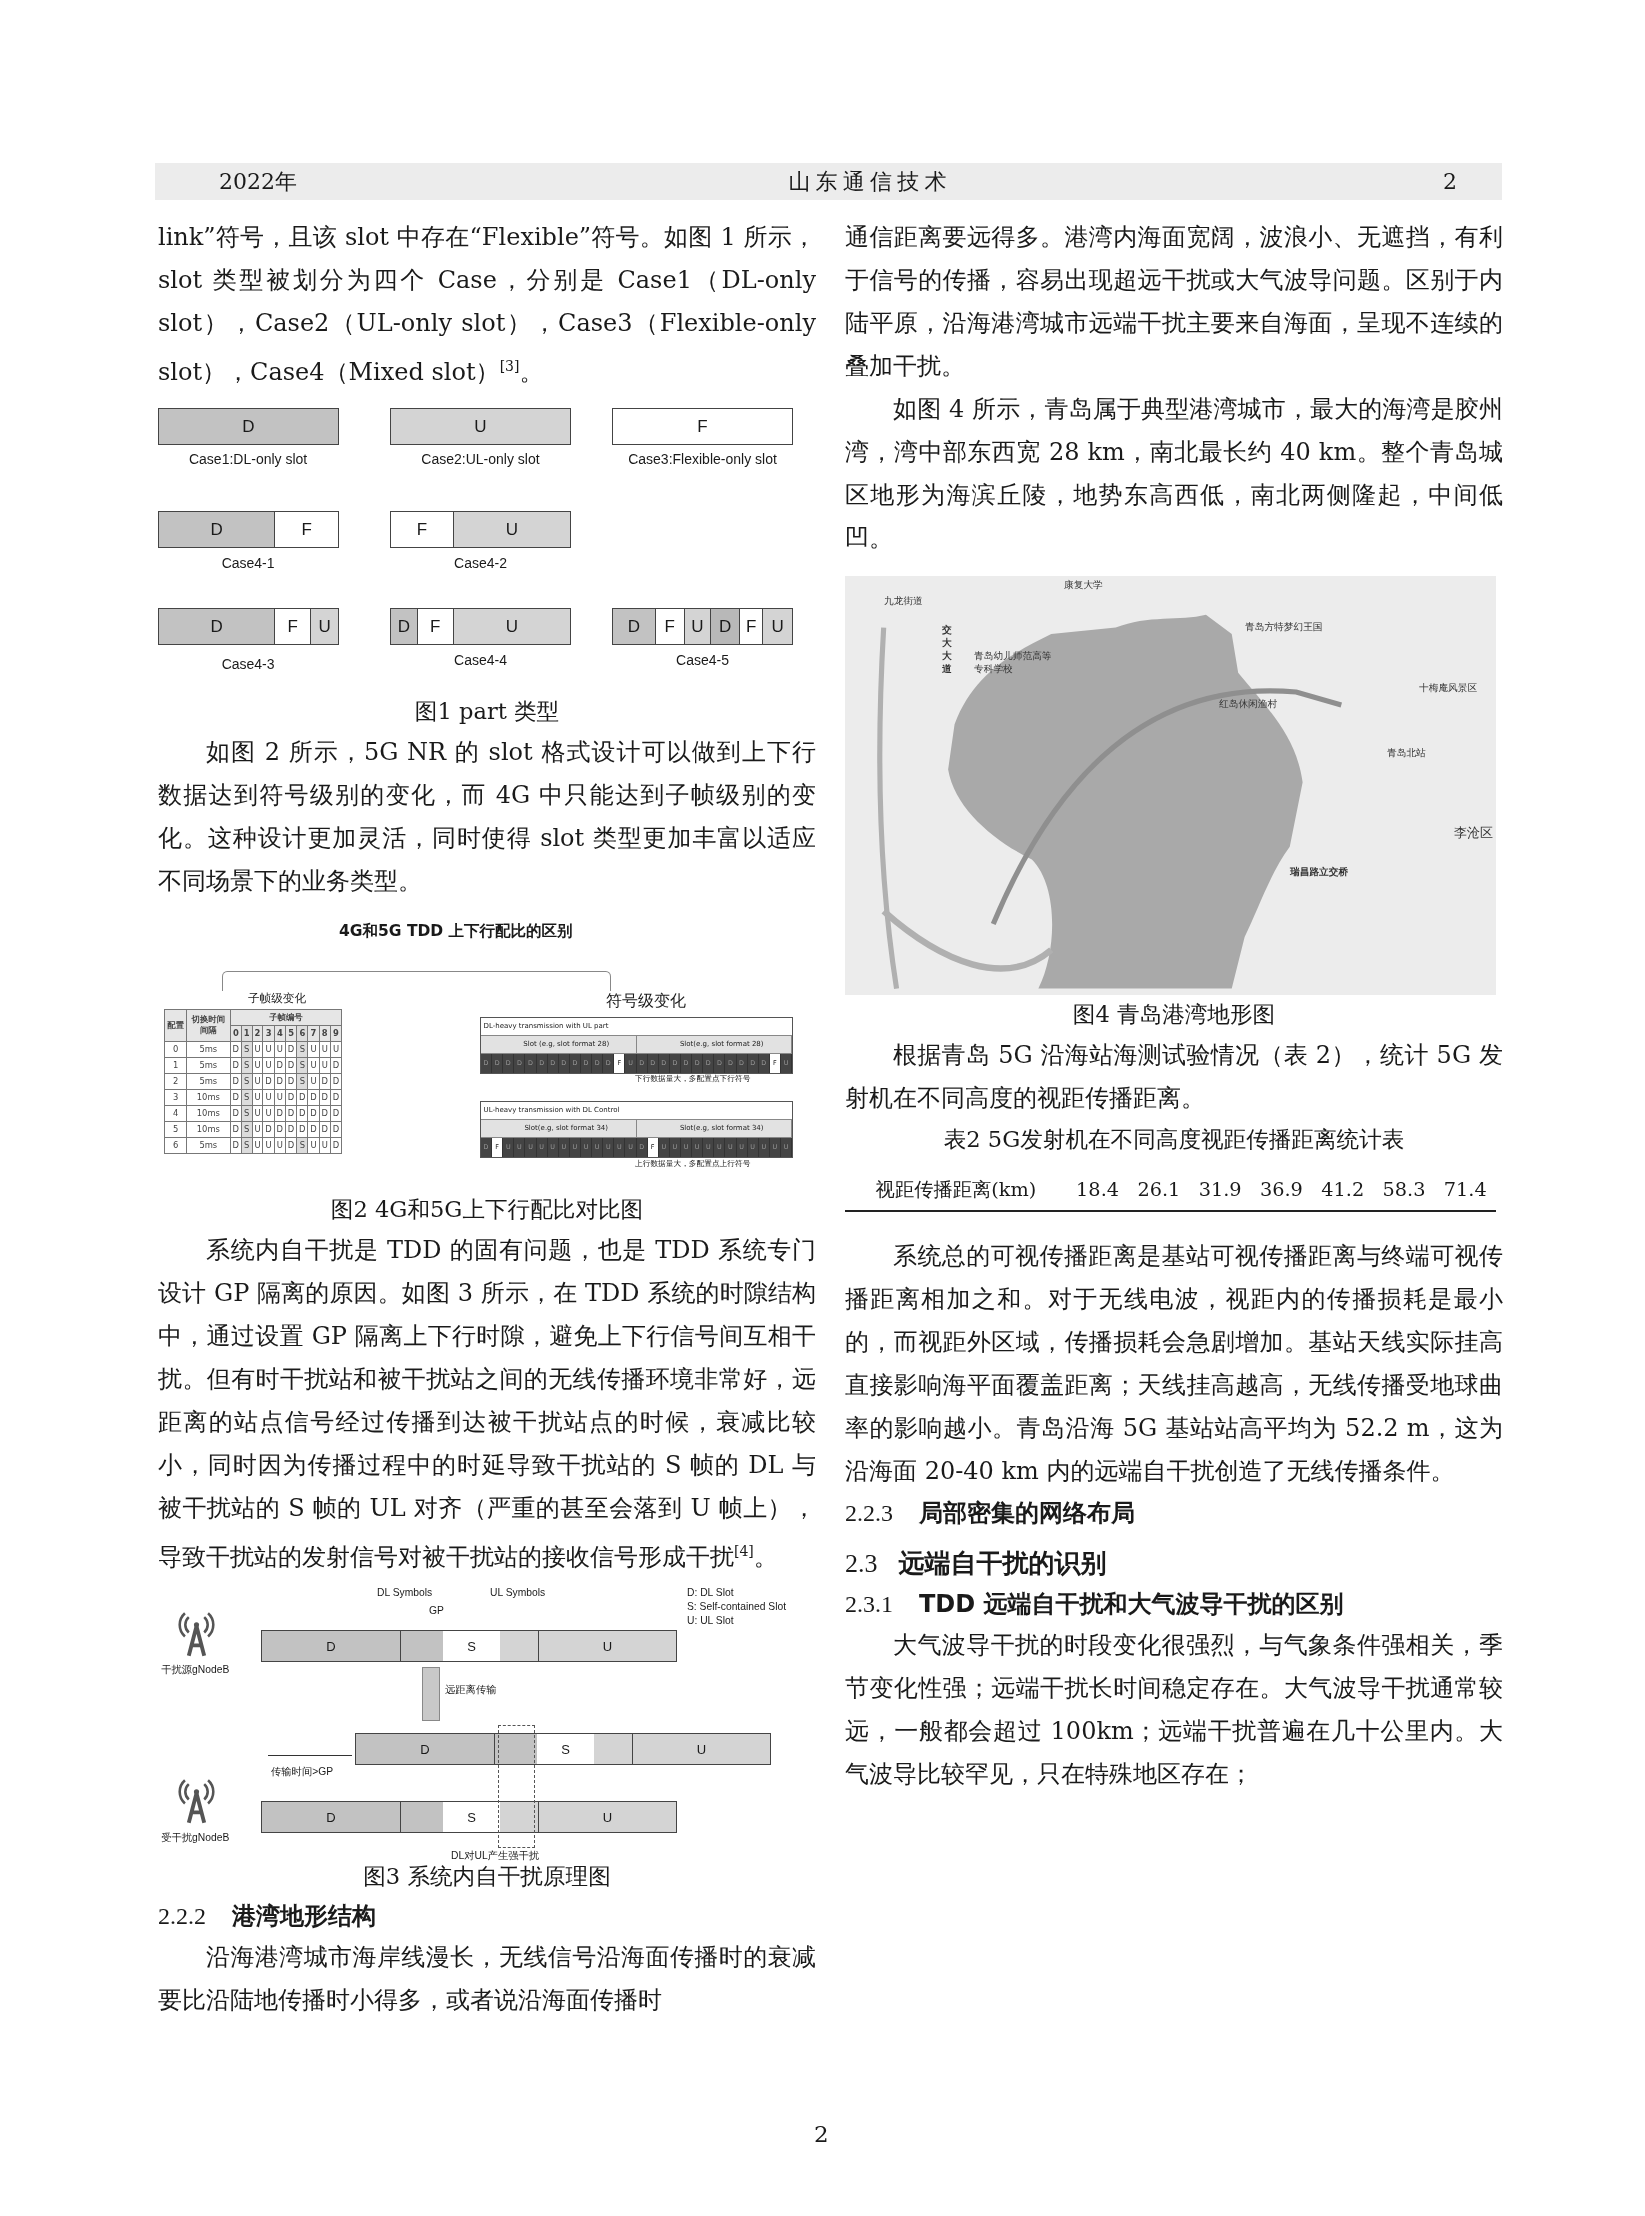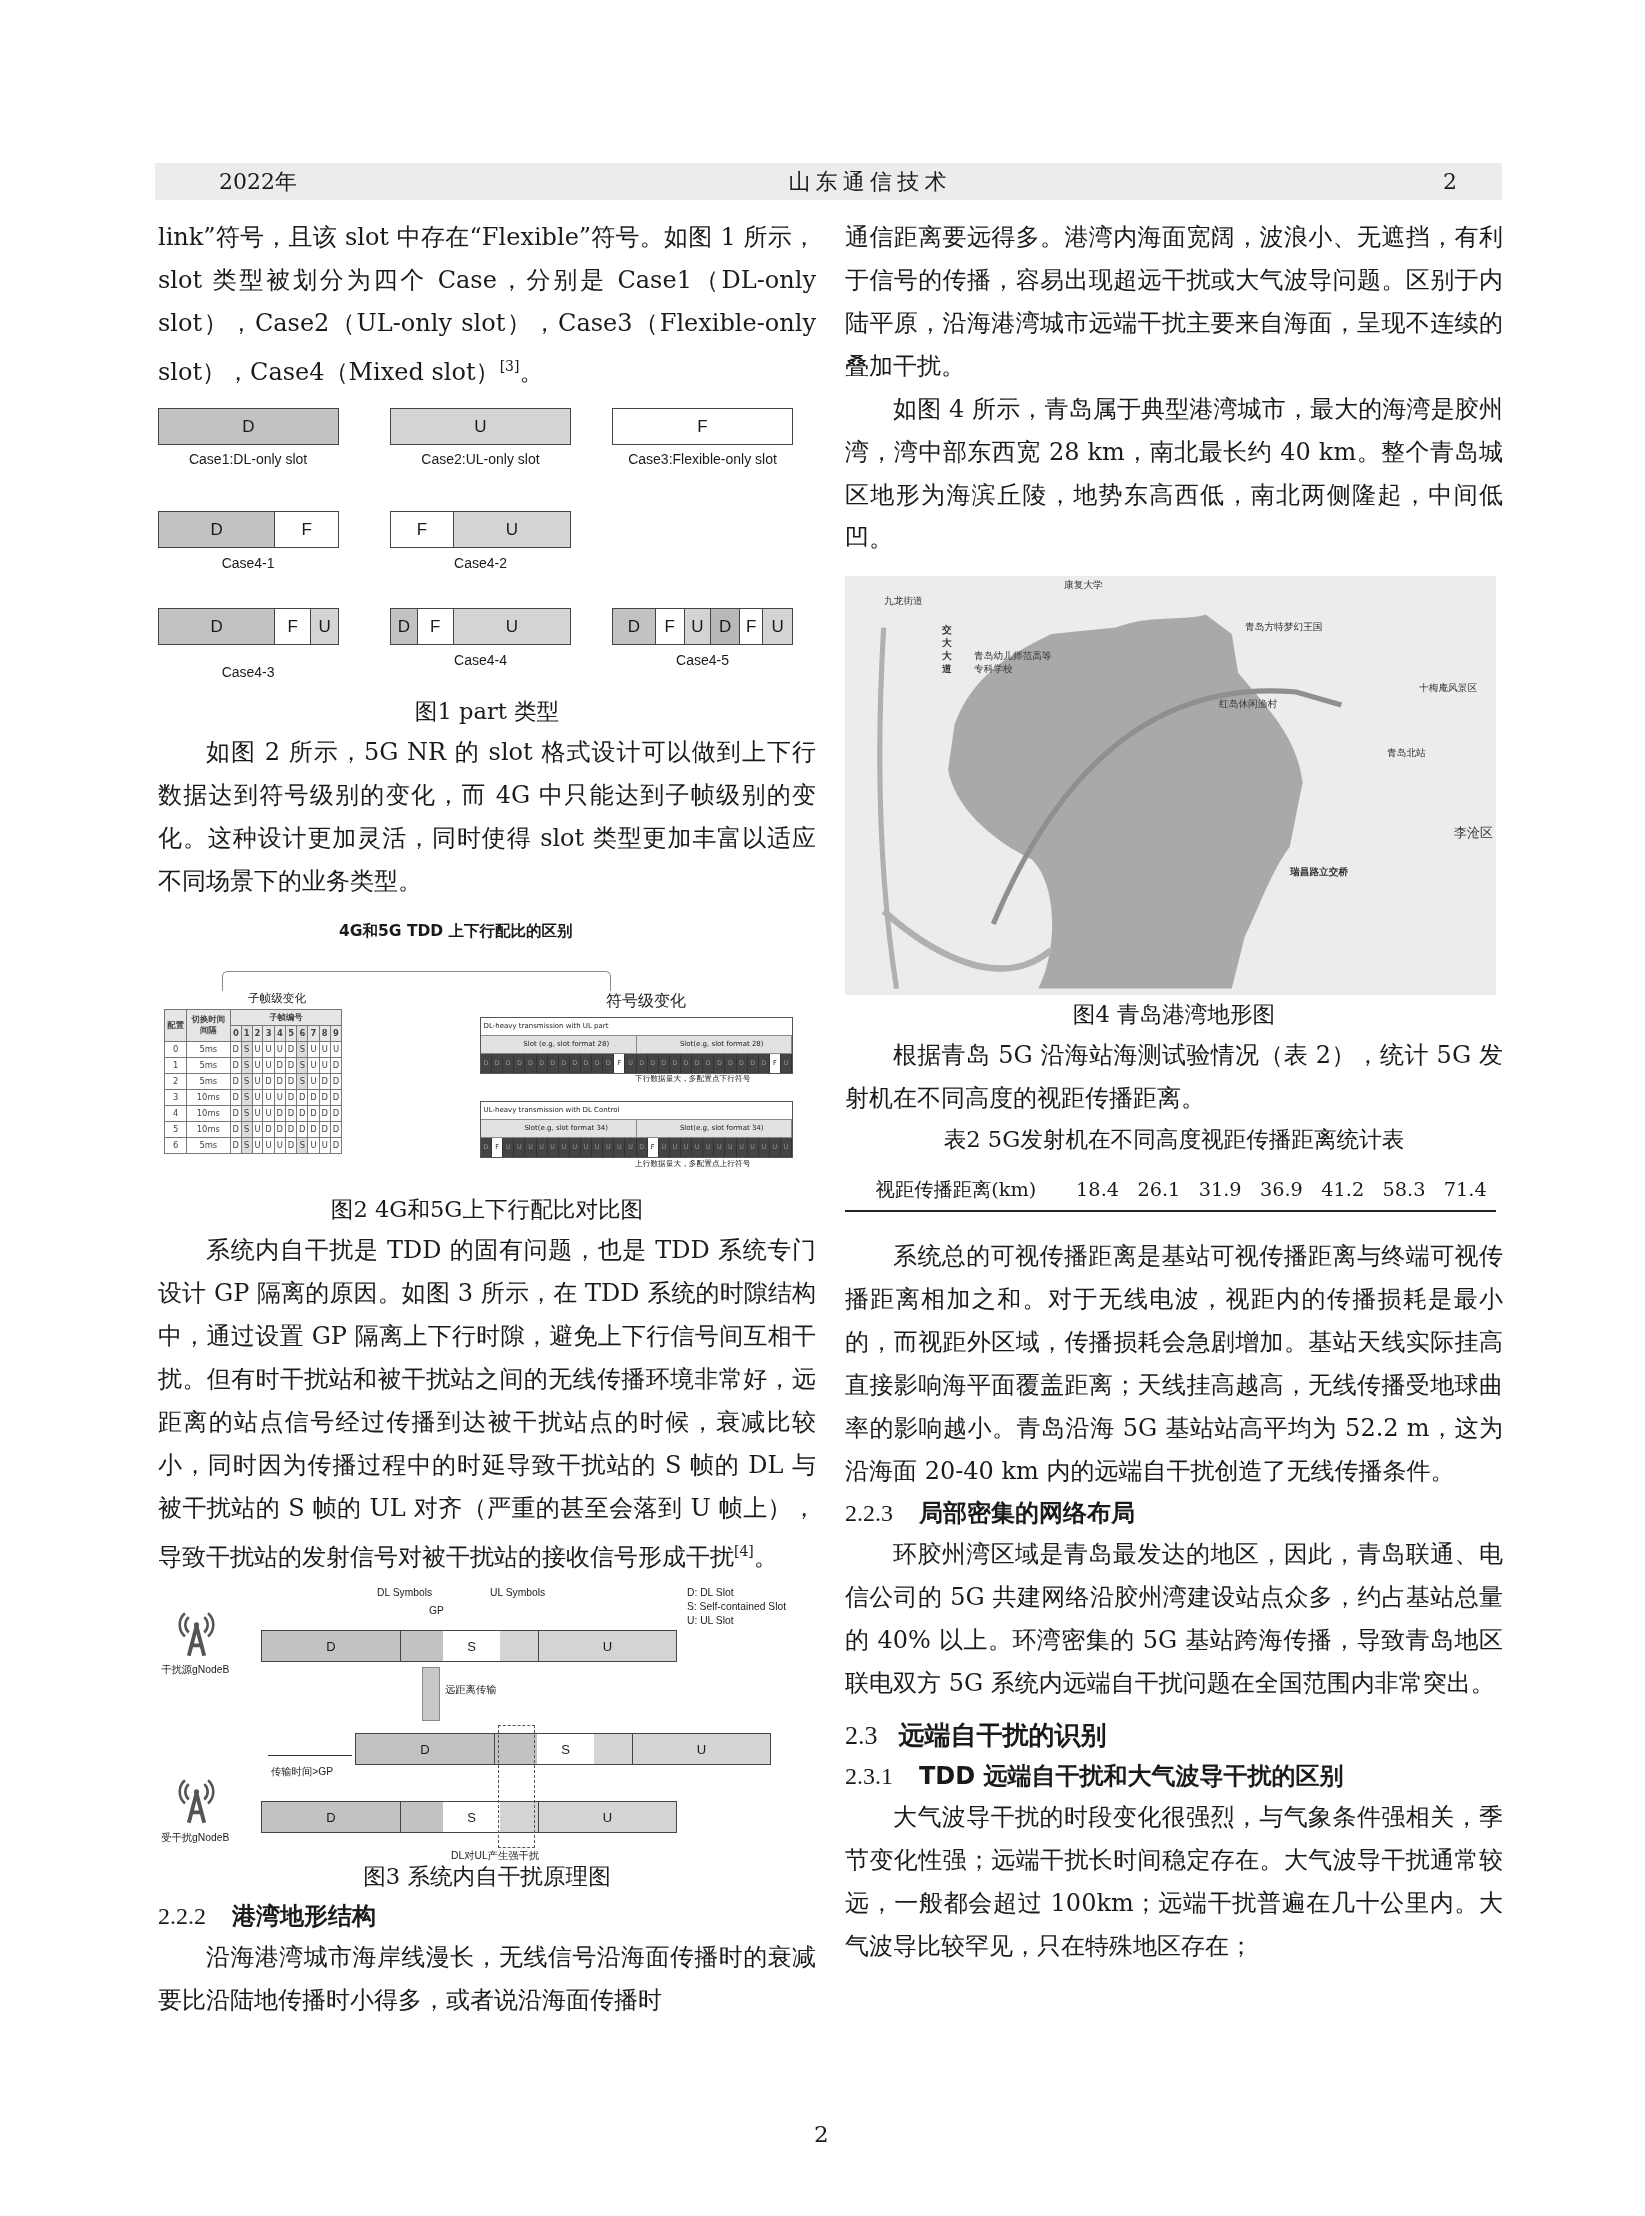--- a/index.html
+++ b/index.html
@@ -91,21 +91,21 @@
         <div class="seg F" style="width:35%">F</div>
         <div class="seg U" style="width:65%">U</div>
       </div>
     <div class="slab" style="left:226px;top:147px">Case4-2</div>
 
     <div class="slot" style="left:0;top:200px;width:181px">
         <div class="seg D" style="width:65%">D</div>
         <div class="seg F" style="width:20%">F</div>
         <div class="seg U" style="width:15%">U</div>
       </div>
-    <div class="slab" style="left:-6.4px;top:256px">Case4-3</div>
+    <div class="slab" style="left:-6.4px;top:248px">Case4-3</div>
     <div class="slot" style="left:232px;top:200px;width:181px">
         <div class="seg D" style="width:15%">D</div>
         <div class="seg F" style="width:20%">F</div>
         <div class="seg U" style="width:65%">U</div>
       </div>
     <div class="slab" style="left:226px;top:244px">Case4-4</div>
     <div class="slot" style="left:454px;top:200px;width:181px">
         <div class="seg D" style="width:24%">D</div>
         <div class="seg F" style="width:16%">F</div>
         <div class="seg U" style="width:15%">U</div>
@@ -418,20 +418,19 @@
           <td>36.9</td>
           <td>41.2</td>
           <td>58.3</td>
           <td>71.4</td>
         </tr>
   </tbody>
     </table>
   <div style="height:23px"></div>
   <p class="t ind">系统总的可视传播距离是基站可视传播距离与终端可视传播距离相加之和。对于无线电波，视距内的传播损耗是最小的，而视距外区域，传播损耗会急剧增加。基站天线实际挂高直接影响海平面覆盖距离；天线挂高越高，无线传播受地球曲率的影响越小。青岛沿海 5G 基站站高平均为 52.2 m，这为沿海面 20-40 km 内的远端自干扰创造了无线传播条件。</p>
   <div class="h3"><span class="num">2.2.3</span><span>局部密集的网络布局</span></div>
-  <p class="t ind">环胶州湾区域是青岛最发达的地区，因此，青岛联通、电信公司的 5G 共建网络沿胶州湾建设站点众多，约占基站总量的 40% 以上。环湾密集的 5G 基站跨海传播，导致青岛地区联电双方 5G 系统内远端自干扰问题在全国范围内非常突出。</p>
   <div class="h3" style="margin-top:10.3px;font-size:26px"><span class="num" style="margin-right:21px">2.3</span><span>远端自干扰的识别</span></div>
   <div class="h3"><span class="num">2.3.1</span><span>TDD 远端自干扰和大气波导干扰的区别</span></div>
   <p class="t ind">大气波导干扰的时段变化很强烈，与气象条件强相关，季节变化性强；远端干扰长时间稳定存在。大气波导干扰通常较远，一般都会超过 100km；远端干扰普遍在几十公里内。大气波导比较罕见，只在特殊地区存在；</p>
 </div>
 
 <div class="pagenum">2</div>
 
 
 </body></html>

